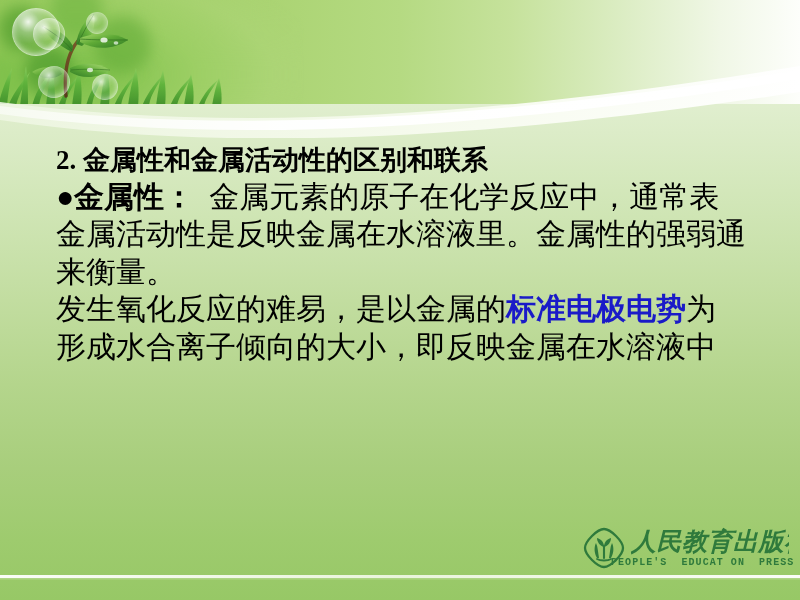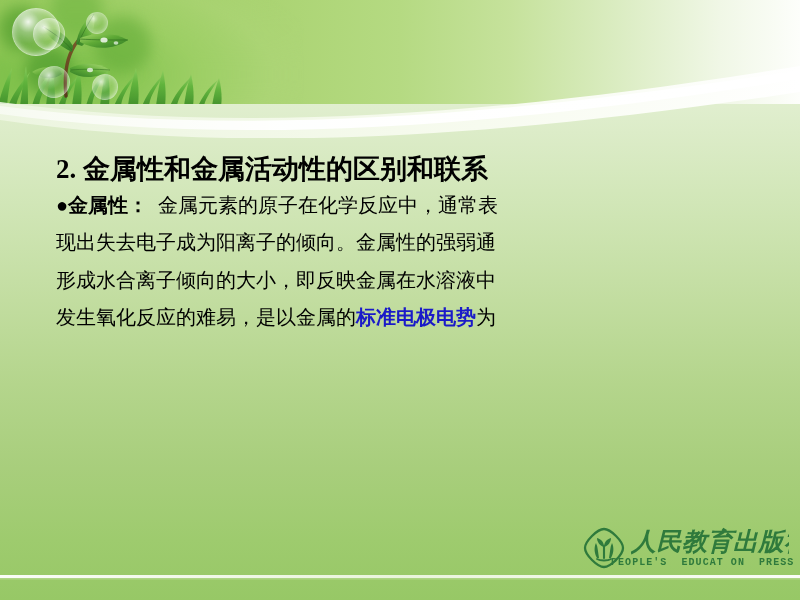--- a/index.html
+++ b/index.html
@@ -111,25 +111,25 @@
     position: absolute;
     left: 0; top: 575px;
     width: 800px; height: 9px;
     pointer-events: none;
   }
   .bottom-stripe svg { display: block; }
 
   
   .content {
     position: absolute;
-    left: 56px; top: 151px;
+    left: 56px; top: 142px;
     width: 720px;
   }
   .line {
-    font-size: 20px;
+    font-size: 30px;
     line-height: 37.4px;
     color: #000000;
     white-space: pre;
     letter-spacing: 0px;
   }
   .title-line {
     font-weight: bold;
     font-size: 27px;
     line-height: 36px;
     color: #000000;
@@ -265,23 +265,24 @@
       </defs>
       <path d="M0 40 C220 70 470 58 800 4 L800 30 C470 80 220 90 0 58 Z" fill="url(#sw2)"></path>
       <path d="M0 44 C220 72 470 60 800 8 L800 17 C470 70 220 82 0 52 Z" fill="url(#sw1)"></path>
     </svg>
   </div>
 
   <div class="content">
     <div class="title-line">2. 金属性和金属活动性的区别和联系</div>
     <div id="body-lines">
         <div class="line"><span class="b">●金属性：</span><span>  金属元素的原子在化学反应中，通常表</span></div>
-        <div class="line"><span>现出失去电子成为阳离子的倾向。金属性的强弱通</span></div>
+        <div class="line"><span>金属活动性是反映金属在水溶液里。金属性的强弱通</span></div>
+        <div class="line"><span>来衡量。</span></div>
+        <div class="line"><span>发生氧化反应的难易，是以金属的</span><span class="blue">标准电极电势</span><span>为</span></div>
         <div class="line"><span>形成水合离子倾向的大小，即反映金属在水溶液中</span></div>
-        <div class="line"><span>发生氧化反应的难易，是以金属的</span><span class="blue">标准电极电势</span><span>为</span></div>
       </div>
   </div>
 
   <div class="logo">
     <div class="logo-emblem">
       <svg width="42" height="42" viewBox="0 0 42 42">
         <path d="M21 2 C26 2 30 6 33 9 C36 12 40 16 40 21 C40 26 36 30 33 33
                  C30 36 26 40 21 40 C16 40 12 36 9 33 C6 30 2 26 2 21
                  C2 16 6 12 9 9 C12 6 16 2 21 2 Z" fill="none" stroke="#2f7a3c" stroke-width="2.3"></path>
         <path d="M14 31 C11 26 11 20 13 16 C15 20 15 26 16 31 Z" fill="#2f7a3c"></path>

